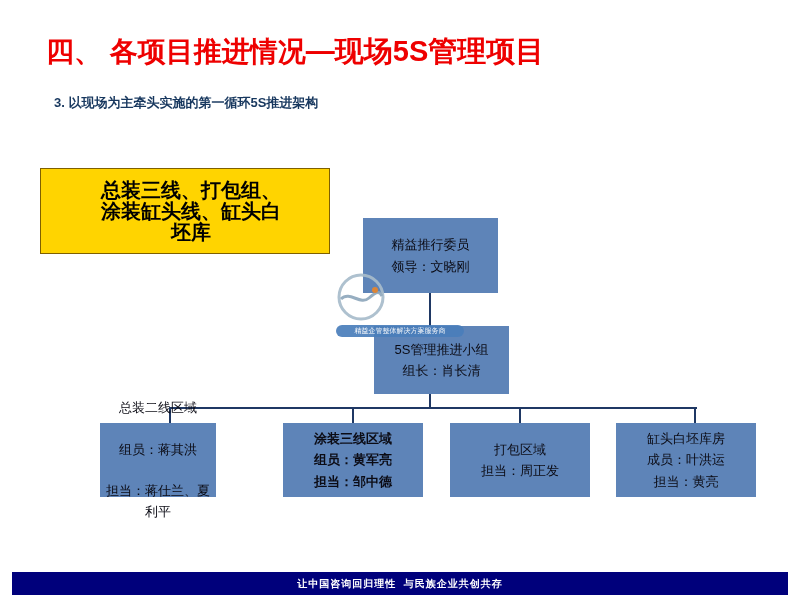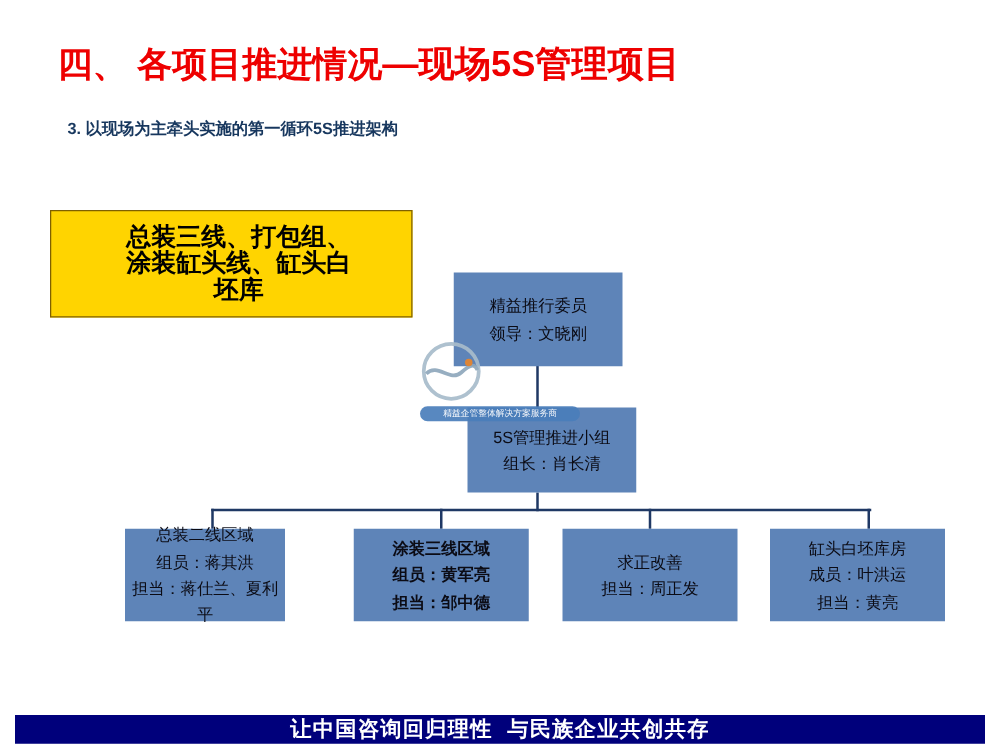--- a/index.html
+++ b/index.html
@@ -49,21 +49,21 @@
   .logo-en { font-size:8px; font-weight:bold; color:#E8862C; letter-spacing:1px; white-space:nowrap; margin-top:2px; }
   .logo-tag {
     margin-top:3px; background:#4A7EBB; color:#ffffff; font-size:7px;
     border-radius:7px; padding:1px 6px; white-space:nowrap; width:100%; text-align:center;
   }
 
   .footer {
     position:absolute; left:12px; right:12px; top:572px; height:23px;
     background:#00007B; color:#ffffff;
     display:flex; align-items:center; justify-content:center;
-    font-size:17px; font-weight:bold; letter-spacing:1px;
+    font-size:10px; font-weight:bold; letter-spacing:1px;
   }
   .footer span { white-space:pre; }
 </style>
 </head>
 <body>
 
 <div class="slide">
 
   <h1 class="title"><span class="t-main">四、 各项目推进情况</span><span class="t-suffix">—现场5S管理项目</span></h1>
 
@@ -84,34 +84,34 @@
   <div class="node" style="left:363px; top:218px; width:135px; height:75px;">
     <div>精益推行委员</div>
     <div>领导：文晓刚</div>
   </div>
 
   <div class="node" style="left:374px; top:326px; width:135px; height:68px;">
     <div>5S管理推进小组</div>
     <div>组长：肖长清</div>
   </div>
 
-  <div class="node" style="left:100px; top:423px; width:128px; height:74px;">
+  <div class="node" style="left:100px; top:423px; width:116px; height:74px;gap:20px;">
     <div>总装二线区域</div>
     <div>组员：蒋其洪</div>
     <div>担当：蒋仕兰、夏利平</div>
   </div>
 
   <div class="node" style="left:283px; top:423px; width:140px; height:74px;font-weight:bold;">
     <div>涂装三线区域</div>
     <div>组员：黄军亮</div>
     <div>担当：邹中德</div>
   </div>
 
   <div class="node" style="left:450px; top:423px; width:140px; height:74px;">
-    <div>求正改善</div>
+    <div>打包区域</div>
     <div>担当：周正发</div>
     <div></div>
   </div>
 
   <div class="node" style="left:616px; top:423px; width:140px; height:74px;">
     <div>缸头白坯库房</div>
     <div>成员：叶洪运</div>
     <div>担当：黄亮</div>
   </div>
 

